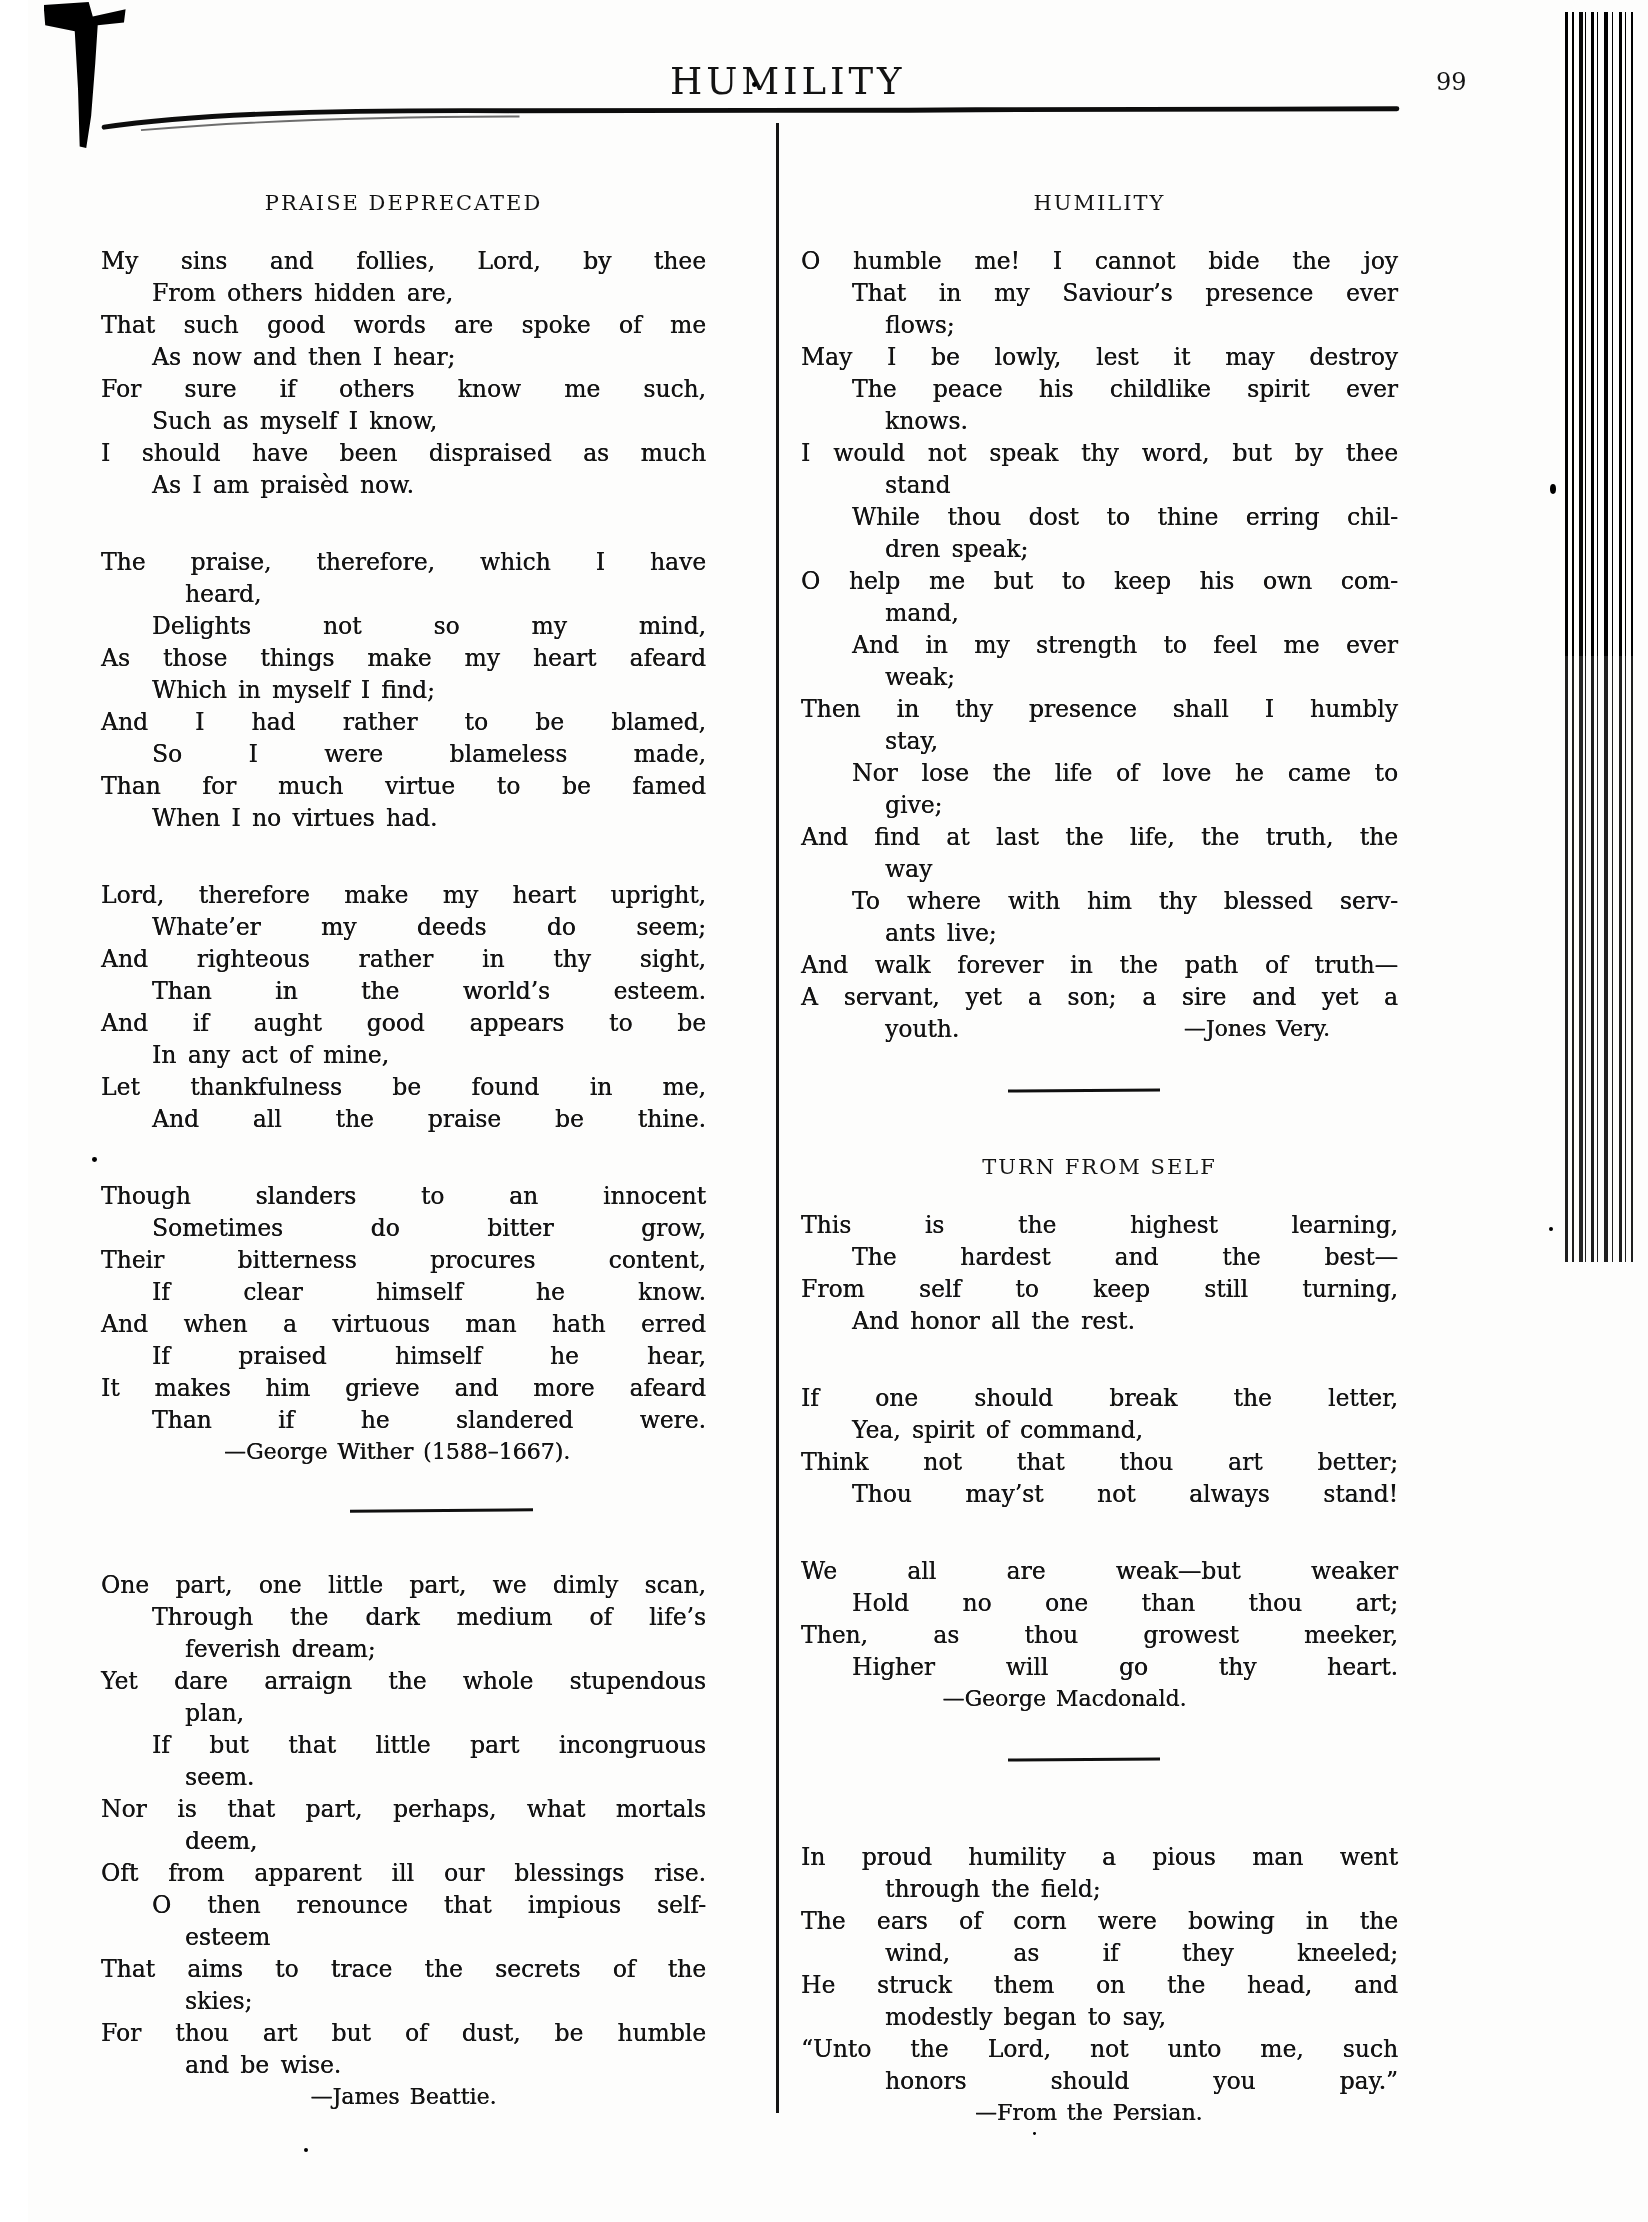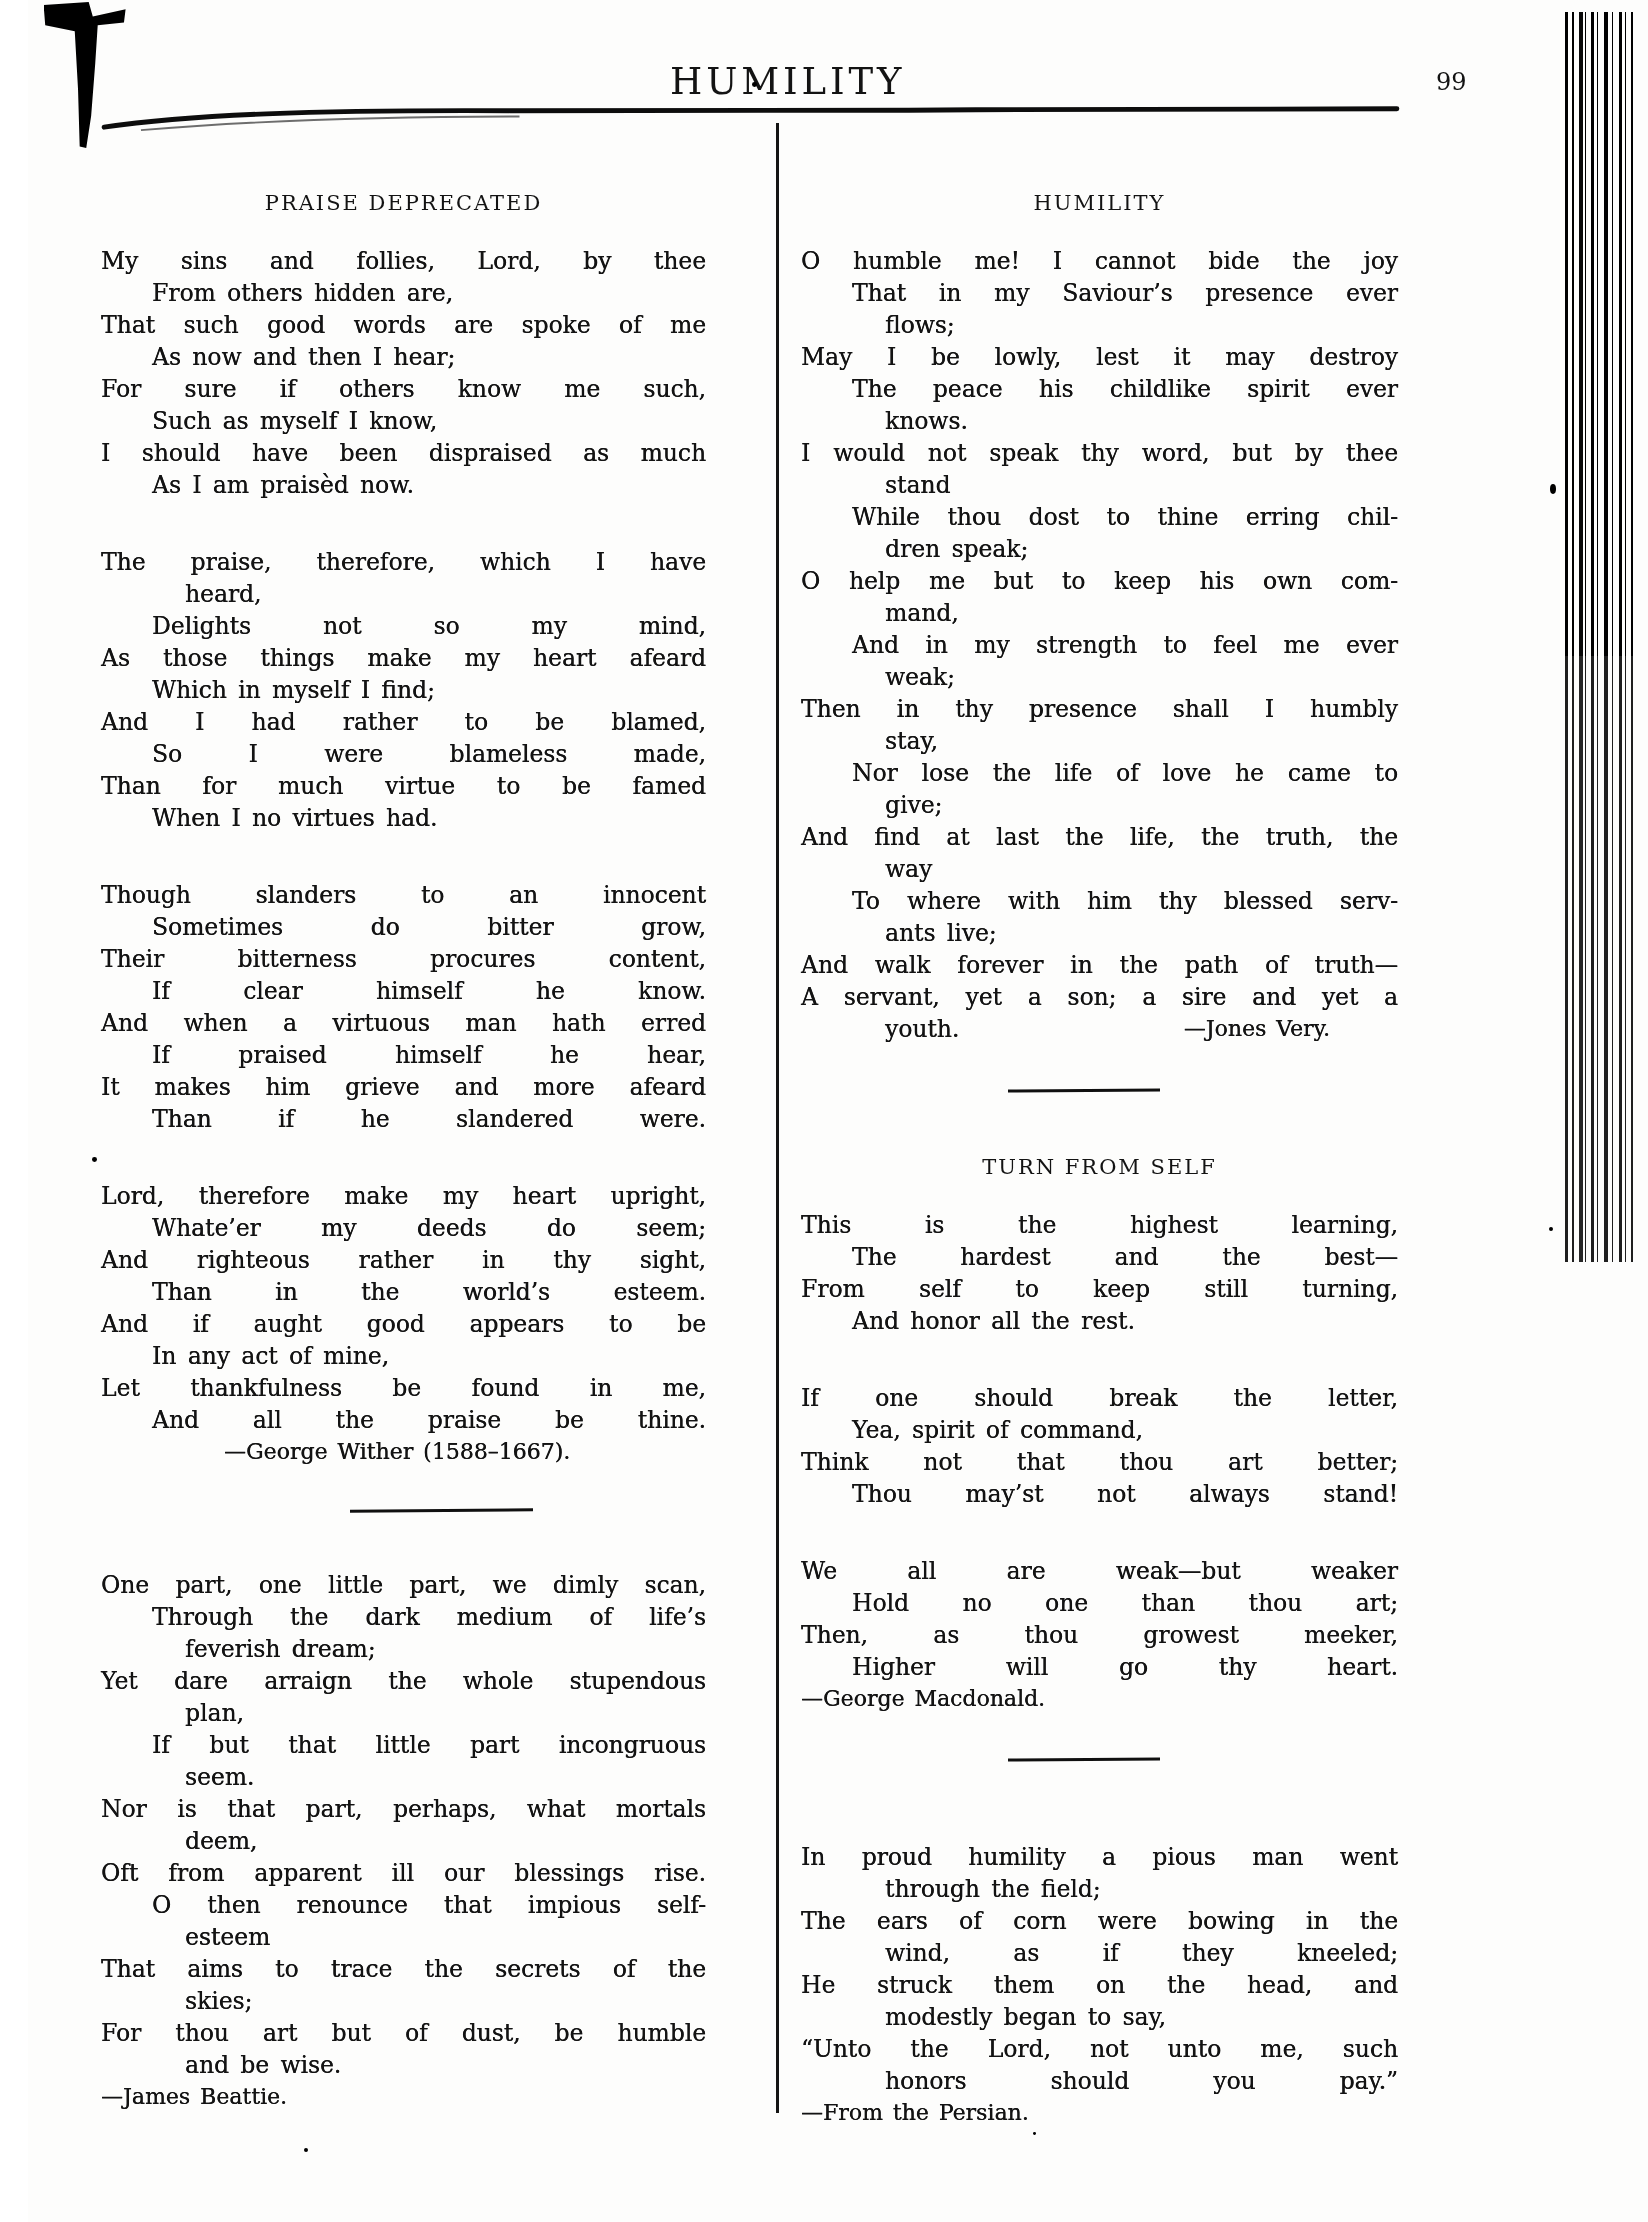--- a/index.html
+++ b/index.html
@@ -21,21 +21,21 @@
   .line{
     font-size:23.4px;line-height:32px;word-spacing:3.9px;white-space:nowrap;
     text-shadow:0.3px 0 0 #131313;
   }
   .line.ind1{padding-left:51px;}
   .line.ind2{padding-left:84px;}
   .line.j{white-space:normal;text-align:justify;text-align-last:justify;}
   .line.rel{position:relative;}
   .attr{font-size:22px;line-height:32px;word-spacing:2.9px;text-shadow:0.3px 0 0 #131313;}
   .attr-ind{padding-left:123px;}
-  .attr-right{text-align:left;}
+  .attr-right{text-align:center;}
   .attr-md{padding-right:70px;}
   .attr-sm{padding-right:21.5px;}
   .attr-inline{position:absolute;right:68px;top:0;}
   
   .sep{height:2.9px;background:#101010;transform:rotate(-0.4deg);}
   .sep-left-1{width:183px;margin:41px 0 57px 249px;}
   .sep-right-1{width:152px;margin:44px 0 59px 207px;}
   .sep-right-2{width:152px;margin:43px 0 80px 207px;}
   
   .ink-blot{
@@ -98,38 +98,38 @@
           <div class="line ind2"><span>heard,</span></div>
           <div class="line ind1 j"><span>Delights not so my mind,</span></div>
           <div class="line ind0 j"><span>As those things make my heart afeard</span></div>
           <div class="line ind1"><span>Which in myself I find;</span></div>
           <div class="line ind0 j"><span>And I had rather to be blamed,</span></div>
           <div class="line ind1 j"><span>So I were blameless made,</span></div>
           <div class="line ind0 j"><span>Than for much virtue to be famed</span></div>
           <div class="line ind1"><span>When I no virtues had.</span></div>
         </div>
         <div class="stanza">
+          <div class="line ind0 j"><span>Lord, therefore make my heart upright,</span></div>
+          <div class="line ind1 j"><span>Whate’er my deeds do seem;</span></div>
+          <div class="line ind0 j"><span>And righteous rather in thy sight,</span></div>
+          <div class="line ind1 j"><span>Than in the world’s esteem.</span></div>
+          <div class="line ind0 j"><span>And if aught good appears to be</span></div>
+          <div class="line ind1"><span>In any act of mine,</span></div>
+          <div class="line ind0 j"><span>Let thankfulness be found in me,</span></div>
+          <div class="line ind1 j"><span>And all the praise be thine.</span></div>
+        </div>
+        <div class="stanza">
           <div class="line ind0 j"><span>Though slanders to an innocent</span></div>
           <div class="line ind1 j"><span>Sometimes do bitter grow,</span></div>
           <div class="line ind0 j"><span>Their bitterness procures content,</span></div>
           <div class="line ind1 j"><span>If clear himself he know.</span></div>
           <div class="line ind0 j"><span>And when a virtuous man hath erred</span></div>
           <div class="line ind1 j"><span>If praised himself he hear,</span></div>
           <div class="line ind0 j"><span>It makes him grieve and more afeard</span></div>
           <div class="line ind1 j"><span>Than if he slandered were.</span></div>
-        </div>
-        <div class="stanza">
-          <div class="line ind0 j"><span>Lord, therefore make my heart upright,</span></div>
-          <div class="line ind1 j"><span>Whate’er my deeds do seem;</span></div>
-          <div class="line ind0 j"><span>And righteous rather in thy sight,</span></div>
-          <div class="line ind1 j"><span>Than in the world’s esteem.</span></div>
-          <div class="line ind0 j"><span>And if aught good appears to be</span></div>
-          <div class="line ind1"><span>In any act of mine,</span></div>
-          <div class="line ind0 j"><span>Let thankfulness be found in me,</span></div>
-          <div class="line ind1 j"><span>And all the praise be thine.</span></div>
         </div>
         <div class="attr attr-ind">—George Wither (1588–1667).</div>
       </div>
       <div class="sep sep-left-1"></div>
       <div class="poem">
         <div class="stanza">
           <div class="line ind0 j"><span>One part, one little part, we dimly scan,</span></div>
           <div class="line ind1 j"><span>Through the dark medium of life’s</span></div>
           <div class="line ind2"><span>feverish dream;</span></div>
           <div class="line ind0 j"><span>Yet dare arraign the whole stupendous</span></div>

